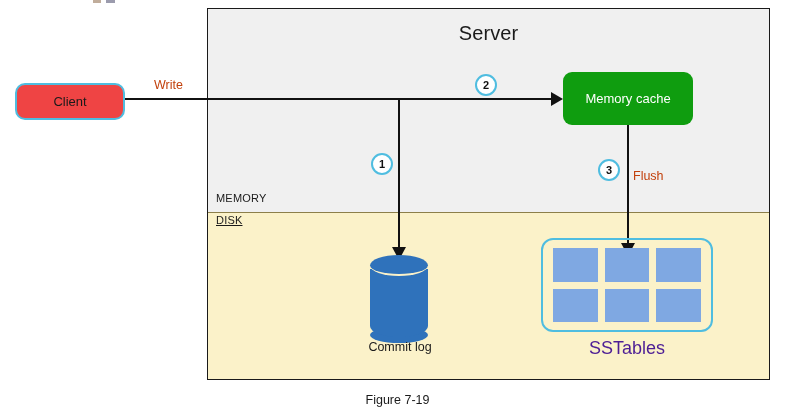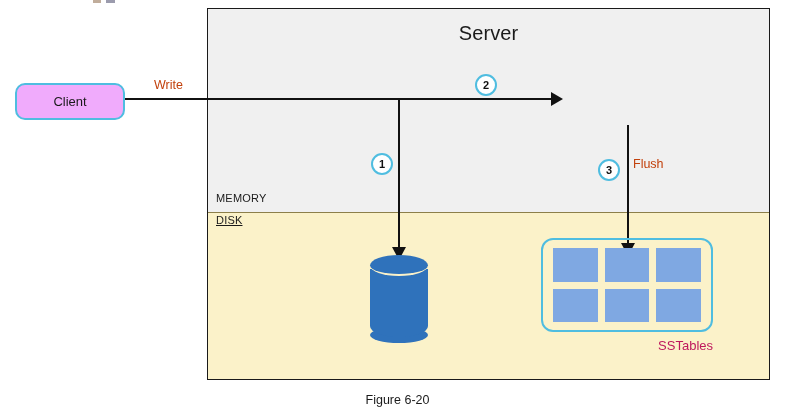--- a/index.html
+++ b/index.html
@@ -63,21 +63,21 @@
   #disk-label   { left: 216px; top: 214px; text-decoration: underline; }
 
   
   #client-box {
     left: 15px;
     top: 83px;
     width: 110px;
     height: 37px;
     border: 2px solid #4fbde0;
     border-radius: 10px;
-    background: #f0abfc;
+    background: #ef4444;
     box-sizing: border-box;
     display: flex;
     align-items: center;
     justify-content: center;
     font-size: 13px;
     color: #1a1a1a;
   }
 
   
   #memory-cache-box {
@@ -146,21 +146,21 @@
     border-right: 7px solid transparent;
   }
 
   
   .edge-label {
     font-size: 12.5px;
     color: #c2410c;
     white-space: nowrap;
   }
   #write-label { left: 154px; top: 78px; }
-  #flush-label { left: 633px; top: 157px; }
+  #flush-label { left: 633px; top: 169px; }
 
   
   .step-badge {
     width: 22px;
     height: 22px;
     border: 2px solid #4fbde0;
     border-radius: 50%;
     background: #ffffff;
     box-sizing: border-box;
     display: flex;
@@ -221,23 +221,23 @@
     gap: 7px;
     padding: 8px 10px;
   }
   .sstable-cell {
     background: #7fa8e2;
   }
   #sstables-label {
     left: 541px;
     top: 338px;
     width: 172px;
-    text-align: right;
-    font-size: 13px;
-    color: #be185d;
+    text-align: center;
+    font-size: 18px;
+    color: #4c1d95;
   }
 
   
   #figure-caption {
     left: 0px;
     top: 393px;
     width: 795px;
     text-align: center;
     font-size: 12.5px;
     color: #1a1a1a;
@@ -282,32 +282,36 @@
   <div class="abs" id="arrow-to-commitlog"></div>
 
   <div class="abs vline" id="flush-line"></div>
   <div class="abs" id="arrow-to-sstables"></div>
   <div class="abs edge-label" id="flush-label">Flush</div>
 
   <div class="abs step-badge" id="badge-1">1</div>
   <div class="abs step-badge" id="badge-2">2</div>
   <div class="abs step-badge" id="badge-3">3</div>
 
+  <div class="abs" id="memory-cache-box">
+    <span>Memory cache</span>
+  </div>
 
   <div class="abs" id="commitlog-group">
     <div class="abs" id="cyl-bottom-shade"></div>
     <div class="abs" id="cyl-body"></div>
     <div class="abs" id="cyl-top"></div>
   </div>
+  <div class="abs" id="commitlog-label">Commit log</div>
 
   <div class="abs" id="sstables-box">
     <div class="sstable-cell"></div>
     <div class="sstable-cell"></div>
     <div class="sstable-cell"></div>
     <div class="sstable-cell"></div>
     <div class="sstable-cell"></div>
     <div class="sstable-cell"></div>
   </div>
   <div class="abs" id="sstables-label">SSTables</div>
 
-  <div class="abs" id="figure-caption">Figure 6-20</div>
+  <div class="abs" id="figure-caption">Figure 7-19</div>
 
 </div>
 
 </body></html>

